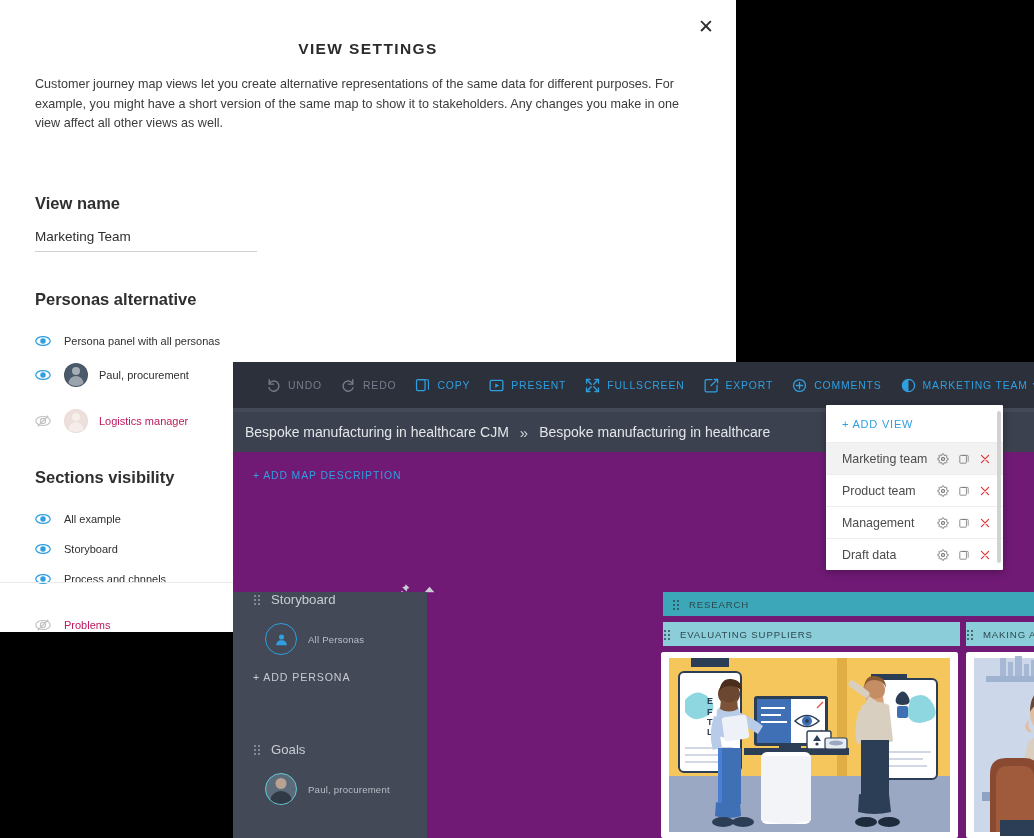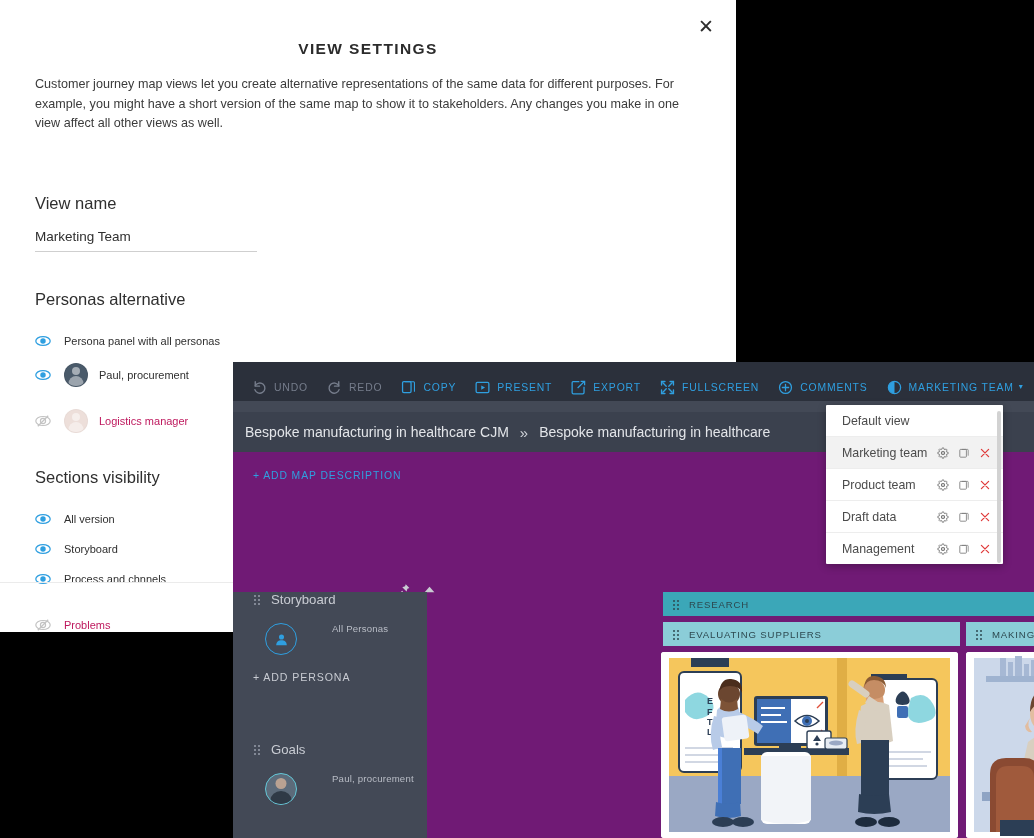--- a/index.html
+++ b/index.html
@@ -26,21 +26,21 @@
     font-size:19px;color:#2d2d2d;cursor:pointer;font-weight:300;
   }
   .modal-body{position:absolute;left:35px;top:75px;right:22px;}
   .modal-desc{
     font-size:12.6px;line-height:19.5px;color:#3b3b3b;
     width:650px;margin:0;
   }
   .sec-head{
     font-size:16.5px;color:#2f2f2f;font-weight:400;margin:0;
   }
-  h4.sec-head{font-weight:400;}
+  h4.sec-head{font-weight:700;}
   .view-name-label{margin-top:60px;}
   .name-input{
     margin-top:16px;width:222px;border:none;border-bottom:1px solid #cfcfcf;
     font-family:inherit;font-size:13.5px;color:#2f2f2f;
     padding:0 0 7px 0;outline:none;background:transparent;display:block;
   }
   .personas-head{margin-top:38px;}
   .rowlist{margin-top:17px;}
   .vis-row{
     display:flex;align-items:center;height:30px;font-size:11px;color:#2f2f2f;
@@ -69,22 +69,22 @@
   .modal-divider{
     position:absolute;left:0;right:0;top:582px;height:1px;background:#ebebeb;
   }
 
   
   #cjm-window{
     position:absolute;left:233px;top:362px;width:801px;height:476px;
     background:#434956;overflow:hidden;
   }
   .toolbar{
-    position:absolute;left:0;top:0;right:0;height:39px;background:#2b303b;
-    display:flex;padding-left:18px;box-sizing:border-box;
+    position:absolute;left:0;top:0;right:0;height:46px;background:#2b303b;
+    display:flex;align-items:center;padding-left:32px;box-sizing:border-box;
   }
   .tbtn{
     display:flex;align-items:center;height:50px;margin-right:18px;
     font-size:10.4px;letter-spacing:.85px;color:#2f9fe0;cursor:pointer;
     white-space:nowrap;
   }
   .tbtn.disabled{color:#767d8c;cursor:default;}
   .tbtn .ic{width:17px;height:17px;margin-right:6px;flex:0 0 17px;display:block;}
   .caret{margin-left:5px;font-size:8px;line-height:1;}
 
@@ -110,21 +110,21 @@
   }
   .grip{
     width:8px;height:11px;flex:0 0 8px;margin-right:10px;
     background-image:
       radial-gradient(circle,#8d93a0 1px, transparent 1.2px),
       radial-gradient(circle,#8d93a0 1px, transparent 1.2px);
     background-size:4px 4px;background-position:0 0,4px 0;
     background-repeat:repeat-y, repeat-y;opacity:.85;
   }
   .rowlabel{display:flex;align-items:center;font-size:13.2px;color:#c9ccd3;padding-left:20px;}
-  .persona-chip{display:flex;margin-top:16px;padding-left:32px;gap:24px;}
+  .persona-chip{display:flex;align-items:center;margin-top:16px;padding-left:32px;}
   .chip-ring{
     width:30px;height:30px;border-radius:50%;border:1.6px solid #2f9fe0;
     display:flex;align-items:center;justify-content:center;margin-right:11px;flex:0 0 30px;
   }
   .chip-label{font-size:9.6px;color:#b9bdc6;letter-spacing:.2px;}
   .add-persona{
     margin-top:16px;padding-left:20px;font-size:10.6px;letter-spacing:.9px;color:#c9ccd3;cursor:pointer;
   }
   .photo-av{
     width:30px;height:30px;border-radius:50%;margin-right:11px;flex:0 0 30px;
@@ -135,21 +135,21 @@
   .photo-av::after{content:"";position:absolute;left:50%;top:56%;width:21px;height:18px;
     transform:translateX(-50%);border-radius:50% 50% 0 0;background:#2f3a46;}
 
   
   .stage-research{
     position:absolute;left:430px;top:140px;width:604px;height:24px;background:#3ba7b8;
     display:flex;align-items:center;padding-left:9px;box-sizing:border-box;
   }
   .substage{
     position:absolute;top:170px;height:24px;background:#8bcdd8;
-    display:flex;align-items:center;padding-left:9px;box-sizing:border-box;
+    display:flex;align-items:center;box-sizing:border-box;
   }
   .sub-a{left:430px;width:297px;}
   .sub-b{left:733px;width:301px;}
   .stage-txt{
     font-size:9.6px;letter-spacing:.85px;color:#2d4950;white-space:nowrap;overflow:hidden;
   }
   .grip-dark{
     width:8px;height:11px;flex:0 0 8px;margin-right:9px;
     background-image:
       radial-gradient(circle,#2d4950 1px, transparent 1.2px),
@@ -285,21 +285,21 @@
 
     <h4 class="sec-head sections-head">Sections visibility</h4>
     <div class="rowlist">
       <div class="vis-row">
         <span class="eye">
           <svg viewBox="0 0 20 20" width="16" height="16">
               <ellipse cx="10" cy="10" rx="9" ry="5.6" fill="none" stroke="#2f9fe0" stroke-width="1.6"></ellipse>
               <circle cx="10" cy="10" r="3.4" fill="#2f9fe0"></circle>
             </svg>
         </span>
-        <span>All version</span>
+        <span>All example</span>
       </div>
       <div class="vis-row">
         <span class="eye">
           <svg viewBox="0 0 20 20" width="16" height="16">
               <ellipse cx="10" cy="10" rx="9" ry="5.6" fill="none" stroke="#2f9fe0" stroke-width="1.6"></ellipse>
               <circle cx="10" cy="10" r="3.4" fill="#2f9fe0"></circle>
             </svg>
         </span>
         <span>Storyboard</span>
       </div>
@@ -360,47 +360,47 @@
         <span>COPY</span>
     </div>
     <div class="tbtn">
       <span class="ic">
         <svg viewBox="0 0 20 20" width="17" height="17">
             <rect x="2.5" y="4" width="15" height="12" rx="1.5" fill="none" stroke="#2f9fe0" stroke-width="1.5"></rect>
             <path d="M8.5 7.5 L13 10 L8.5 12.5 Z" fill="#2f9fe0"></path>
           </svg>
       </span>
         <span>PRESENT</span>
-    </div>
-    <div class="tbtn">
-      <span class="ic">
-        <svg viewBox="0 0 20 20" width="17" height="17">
-            <path d="M11 3 L3.5 3 A1.5 1.5 0 0 0 2.5 4.5 L2.5 16 A1.5 1.5 0 0 0 4 17.5 L15 17.5 A1.5 1.5 0 0 0 16.5 16 L16.5 9" fill="none" stroke="#2f9fe0" stroke-width="1.5"></path>
-            <path d="M9 10.5 L17 2.8" fill="none" stroke="#2f9fe0" stroke-width="1.5"></path>
-            <path d="M12.5 2.8 L17.2 2.8 L17.2 7.4" fill="none" stroke="#2f9fe0" stroke-width="1.5"></path>
-          </svg>
-      </span>
-        <span>EXPORT</span>
     </div>
     <div class="tbtn">
       <span class="ic">
         <svg viewBox="0 0 20 20" width="17" height="17">
             <g fill="none" stroke="#2f9fe0" stroke-width="1.6" stroke-linecap="round">
               <path d="M3 7 L3 3 L7 3"></path>
               <path d="M13 3 L17 3 L17 7"></path>
               <path d="M17 13 L17 17 L13 17"></path>
               <path d="M7 17 L3 17 L3 13"></path>
               <path d="M4.5 4.5 L8.5 8.5"></path>
               <path d="M15.5 4.5 L11.5 8.5"></path>
               <path d="M15.5 15.5 L11.5 11.5"></path>
               <path d="M4.5 15.5 L8.5 11.5"></path>
             </g>
           </svg>
       </span>
         <span>FULLSCREEN</span>
+    </div>
+    <div class="tbtn">
+      <span class="ic">
+        <svg viewBox="0 0 20 20" width="17" height="17">
+            <path d="M11 3 L3.5 3 A1.5 1.5 0 0 0 2.5 4.5 L2.5 16 A1.5 1.5 0 0 0 4 17.5 L15 17.5 A1.5 1.5 0 0 0 16.5 16 L16.5 9" fill="none" stroke="#2f9fe0" stroke-width="1.5"></path>
+            <path d="M9 10.5 L17 2.8" fill="none" stroke="#2f9fe0" stroke-width="1.5"></path>
+            <path d="M12.5 2.8 L17.2 2.8 L17.2 7.4" fill="none" stroke="#2f9fe0" stroke-width="1.5"></path>
+          </svg>
+      </span>
+        <span>EXPORT</span>
     </div>
     <div class="tbtn">
       <span class="ic">
         <svg viewBox="0 0 20 20" width="17" height="17">
             <circle cx="10" cy="10" r="7" fill="none" stroke="#2f9fe0" stroke-width="1.5"></circle>
             <path d="M10 6.3 L10 13.7 M6.3 10 L13.7 10" stroke="#2f9fe0" stroke-width="1.5" stroke-linecap="round"></path>
           </svg>
       </span>
         <span>COMMENTS</span>
     </div>
@@ -612,24 +612,22 @@
         <rect x="34" y="168" width="46" height="16" fill="#2c3e55"></rect>
       </svg>
     </div>
 
   </div>
 </div>
 
 <div id="view-dropdown">
   <div class="dd-scroll"></div>
 
-
-  <div class="dd-item">
-    <span class="dd-name">Default view</span>
-  </div>
+  <div class="dd-add">+ ADD VIEW</div>
+
 
   <div class="dd-item active">
     <span class="dd-name">Marketing team</span>
     <span class="dd-acts">
       <span class="ic"><svg viewBox="0 0 20 20" width="12" height="12">
             <path d="M10 6.5a3.5 3.5 0 100 7 3.5 3.5 0 000-7zm0 2a1.5 1.5 0 110 3 1.5 1.5 0 010-3z" fill="#6e6e6e"></path>
             <path d="M8.8 1.5h2.4l.4 2.2 1.7.7 1.9-1.2 1.7 1.7-1.2 1.9.7 1.7 2.2.4v2.4l-2.2.4-.7 1.7 1.2 1.9-1.7 1.7-1.9-1.2-1.7.7-.4 2.2H8.8l-.4-2.2-1.7-.7-1.9 1.2-1.7-1.7 1.2-1.9-.7-1.7-2.2-.4V8.8l2.2-.4.7-1.7L2.9 4.8l1.7-1.7 1.9 1.2 1.7-.7z" fill="none" stroke="#6e6e6e" stroke-width="1.3" stroke-linejoin="round"></path>
           </svg></span>
       <span class="ic"><svg viewBox="0 0 20 20" width="12" height="12">
             <rect x="3" y="4" width="11" height="13" rx="1.3" fill="none" stroke="#7a7a7a" stroke-width="1.4"></rect>
@@ -652,45 +650,45 @@
             <rect x="3" y="4" width="11" height="13" rx="1.3" fill="none" stroke="#7a7a7a" stroke-width="1.4"></rect>
             <path d="M6.5 4 L16 4 A1.2 1.2 0 0 1 17 5.2 L17 14.5" fill="none" stroke="#7a7a7a" stroke-width="1.3"></path>
           </svg></span>
       <span class="ic"><svg viewBox="0 0 20 20" width="12" height="12">
             <path d="M4 4 L16 16 M16 4 L4 16" stroke="#e03b3b" stroke-width="2.1" stroke-linecap="round"></path>
           </svg></span>
     </span>
   </div>
 
   <div class="dd-item">
+    <span class="dd-name">Management</span>
+    <span class="dd-acts">
+      <span class="ic"><svg viewBox="0 0 20 20" width="12" height="12">
+            <path d="M10 6.5a3.5 3.5 0 100 7 3.5 3.5 0 000-7zm0 2a1.5 1.5 0 110 3 1.5 1.5 0 010-3z" fill="#6e6e6e"></path>
+            <path d="M8.8 1.5h2.4l.4 2.2 1.7.7 1.9-1.2 1.7 1.7-1.2 1.9.7 1.7 2.2.4v2.4l-2.2.4-.7 1.7 1.2 1.9-1.7 1.7-1.9-1.2-1.7.7-.4 2.2H8.8l-.4-2.2-1.7-.7-1.9 1.2-1.7-1.7 1.2-1.9-.7-1.7-2.2-.4V8.8l2.2-.4.7-1.7L2.9 4.8l1.7-1.7 1.9 1.2 1.7-.7z" fill="none" stroke="#6e6e6e" stroke-width="1.3" stroke-linejoin="round"></path>
+          </svg></span>
+      <span class="ic"><svg viewBox="0 0 20 20" width="12" height="12">
+            <rect x="3" y="4" width="11" height="13" rx="1.3" fill="none" stroke="#7a7a7a" stroke-width="1.4"></rect>
+            <path d="M6.5 4 L16 4 A1.2 1.2 0 0 1 17 5.2 L17 14.5" fill="none" stroke="#7a7a7a" stroke-width="1.3"></path>
+          </svg></span>
+      <span class="ic"><svg viewBox="0 0 20 20" width="12" height="12">
+            <path d="M4 4 L16 16 M16 4 L4 16" stroke="#e03b3b" stroke-width="2.1" stroke-linecap="round"></path>
+          </svg></span>
+    </span>
+  </div>
+
+  <div class="dd-item">
     <span class="dd-name">Draft data</span>
     <span class="dd-acts">
       <span class="ic"><svg viewBox="0 0 20 20" width="12" height="12">
             <path d="M10 6.5a3.5 3.5 0 100 7 3.5 3.5 0 000-7zm0 2a1.5 1.5 0 110 3 1.5 1.5 0 010-3z" fill="#6e6e6e"></path>
             <path d="M8.8 1.5h2.4l.4 2.2 1.7.7 1.9-1.2 1.7 1.7-1.2 1.9.7 1.7 2.2.4v2.4l-2.2.4-.7 1.7 1.2 1.9-1.7 1.7-1.9-1.2-1.7.7-.4 2.2H8.8l-.4-2.2-1.7-.7-1.9 1.2-1.7-1.7 1.2-1.9-.7-1.7-2.2-.4V8.8l2.2-.4.7-1.7L2.9 4.8l1.7-1.7 1.9 1.2 1.7-.7z" fill="none" stroke="#6e6e6e" stroke-width="1.3" stroke-linejoin="round"></path>
           </svg></span>
       <span class="ic"><svg viewBox="0 0 20 20" width="12" height="12">
             <rect x="3" y="4" width="11" height="13" rx="1.3" fill="none" stroke="#7a7a7a" stroke-width="1.4"></rect>
             <path d="M6.5 4 L16 4 A1.2 1.2 0 0 1 17 5.2 L17 14.5" fill="none" stroke="#7a7a7a" stroke-width="1.3"></path>
           </svg></span>
       <span class="ic"><svg viewBox="0 0 20 20" width="12" height="12">
             <path d="M4 4 L16 16 M16 4 L4 16" stroke="#e03b3b" stroke-width="2.1" stroke-linecap="round"></path>
           </svg></span>
     </span>
   </div>
-
-  <div class="dd-item">
-    <span class="dd-name">Management</span>
-    <span class="dd-acts">
-      <span class="ic"><svg viewBox="0 0 20 20" width="12" height="12">
-            <path d="M10 6.5a3.5 3.5 0 100 7 3.5 3.5 0 000-7zm0 2a1.5 1.5 0 110 3 1.5 1.5 0 010-3z" fill="#6e6e6e"></path>
-            <path d="M8.8 1.5h2.4l.4 2.2 1.7.7 1.9-1.2 1.7 1.7-1.2 1.9.7 1.7 2.2.4v2.4l-2.2.4-.7 1.7 1.2 1.9-1.7 1.7-1.9-1.2-1.7.7-.4 2.2H8.8l-.4-2.2-1.7-.7-1.9 1.2-1.7-1.7 1.2-1.9-.7-1.7-2.2-.4V8.8l2.2-.4.7-1.7L2.9 4.8l1.7-1.7 1.9 1.2 1.7-.7z" fill="none" stroke="#6e6e6e" stroke-width="1.3" stroke-linejoin="round"></path>
-          </svg></span>
-      <span class="ic"><svg viewBox="0 0 20 20" width="12" height="12">
-            <rect x="3" y="4" width="11" height="13" rx="1.3" fill="none" stroke="#7a7a7a" stroke-width="1.4"></rect>
-            <path d="M6.5 4 L16 4 A1.2 1.2 0 0 1 17 5.2 L17 14.5" fill="none" stroke="#7a7a7a" stroke-width="1.3"></path>
-          </svg></span>
-      <span class="ic"><svg viewBox="0 0 20 20" width="12" height="12">
-            <path d="M4 4 L16 16 M16 4 L4 16" stroke="#e03b3b" stroke-width="2.1" stroke-linecap="round"></path>
-          </svg></span>
-    </span>
-  </div>
 </div>
 
 </body></html>

